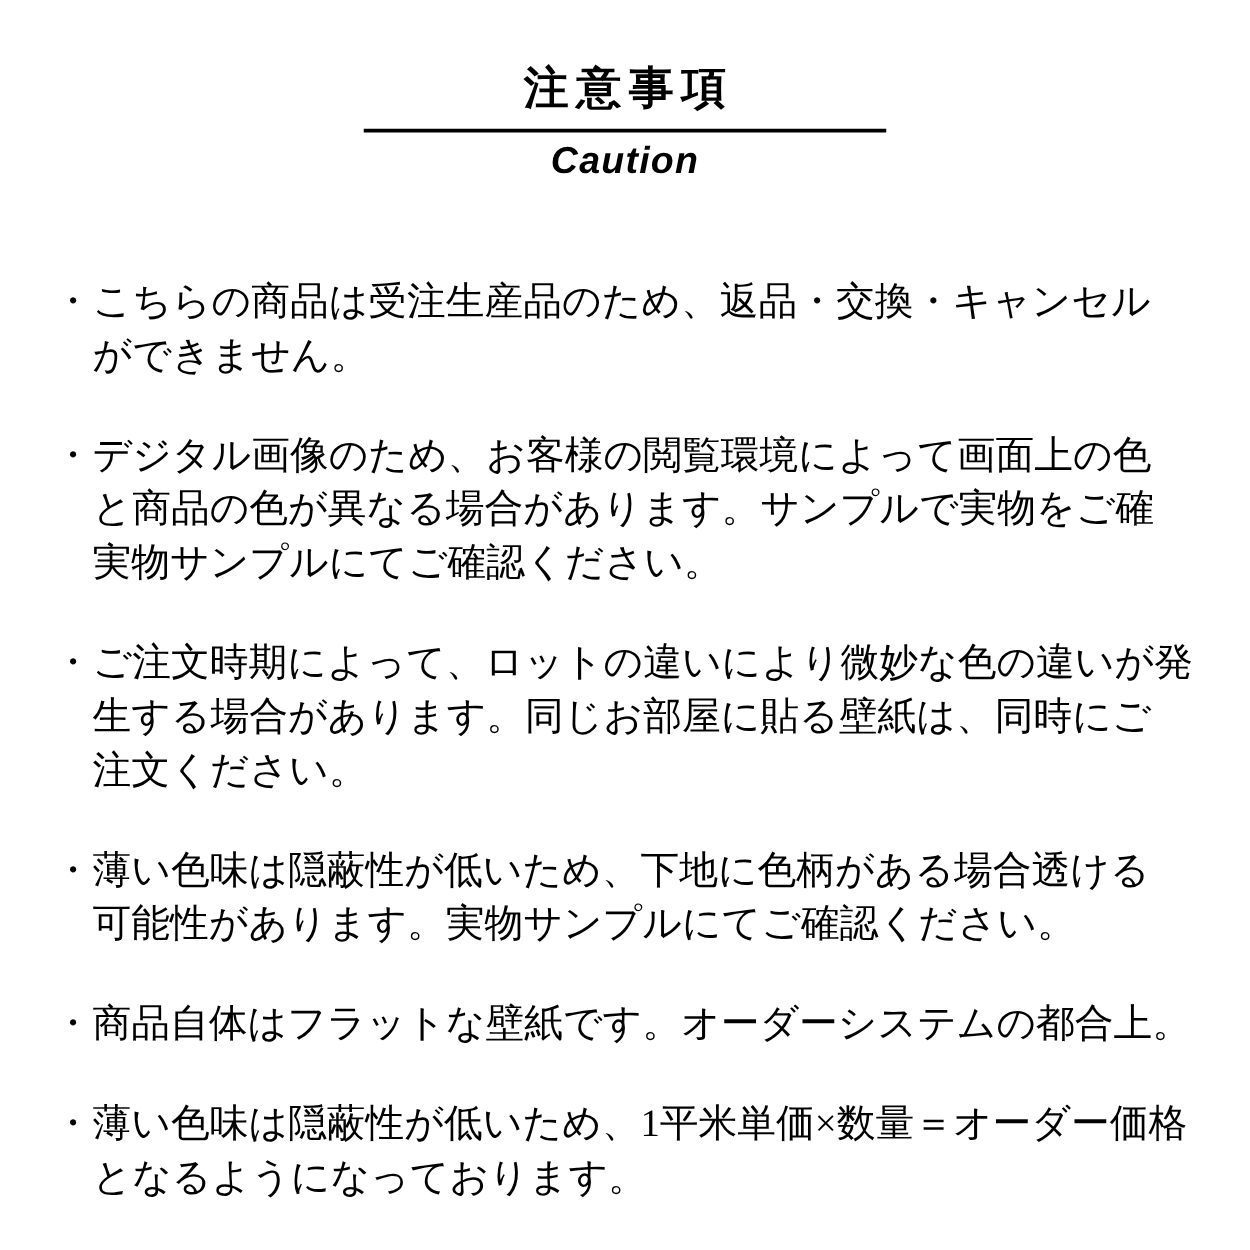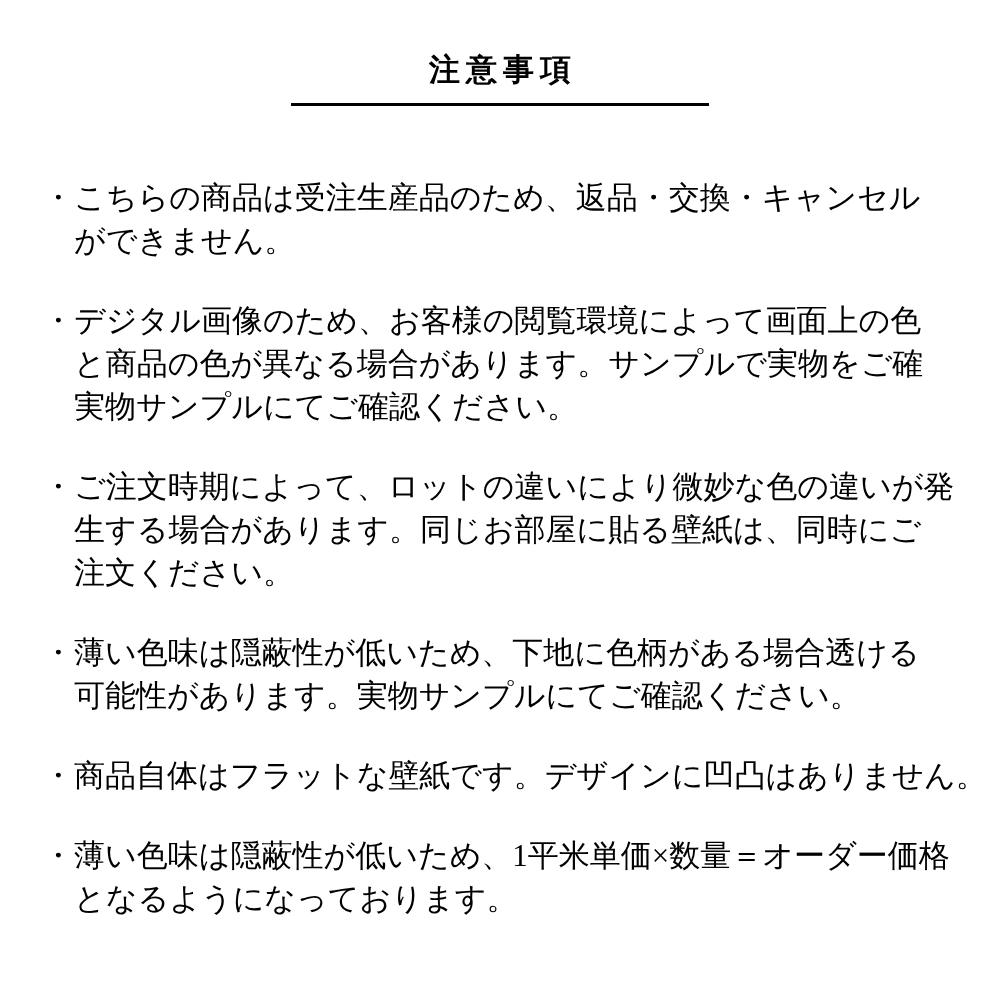--- a/index.html
+++ b/index.html
@@ -18,21 +18,21 @@
     width: 1000px;
     height: 1000px;
     box-sizing: border-box;
   }
   
   .header {
     padding-top: 48px;
     text-align: center;
   }
   .title-ja {
-    font-size: 31px;
+    font-size: 36px;
     line-height: 44px;
     font-weight: 800;
     letter-spacing: 6px;
     text-indent: 6px; 
     white-space: nowrap;
   }
   .divider {
     width: 418px;
     height: 3px;
     background: #000000;
@@ -73,20 +73,21 @@
   }
 </style>
 </head>
 <body>
 
 <div class="page">
 
   <div class="header">
     <div class="title-ja">注意事項</div>
     <div class="divider"></div>
+    <div class="title-en">Caution</div>
   </div>
 
   <ul class="notes">
     <li class="note">
       <span class="bullet">・</span>
       <span class="note-text">こちらの商品は受注生産品のため、返品・交換・キャンセル
 ができません。</span>
     </li>
     <li class="note">
       <span class="bullet">・</span>
@@ -100,21 +101,21 @@
 生する場合があります。同じお部屋に貼る壁紙は、同時にご
 注文ください。</span>
     </li>
     <li class="note">
       <span class="bullet">・</span>
       <span class="note-text">薄い色味は隠蔽性が低いため、下地に色柄がある場合透ける
 可能性があります。実物サンプルにてご確認ください。</span>
     </li>
     <li class="note">
       <span class="bullet">・</span>
-      <span class="note-text">商品自体はフラットな壁紙です。デザインに凹凸はありません。</span>
+      <span class="note-text">商品自体はフラットな壁紙です。オーダーシステムの都合上。</span>
     </li>
     <li class="note">
       <span class="bullet">・</span>
       <span class="note-text">薄い色味は隠蔽性が低いため、1平米単価×数量＝オーダー価格
 となるようになっております。</span>
     </li>
   </ul>
 
 </div>
 

